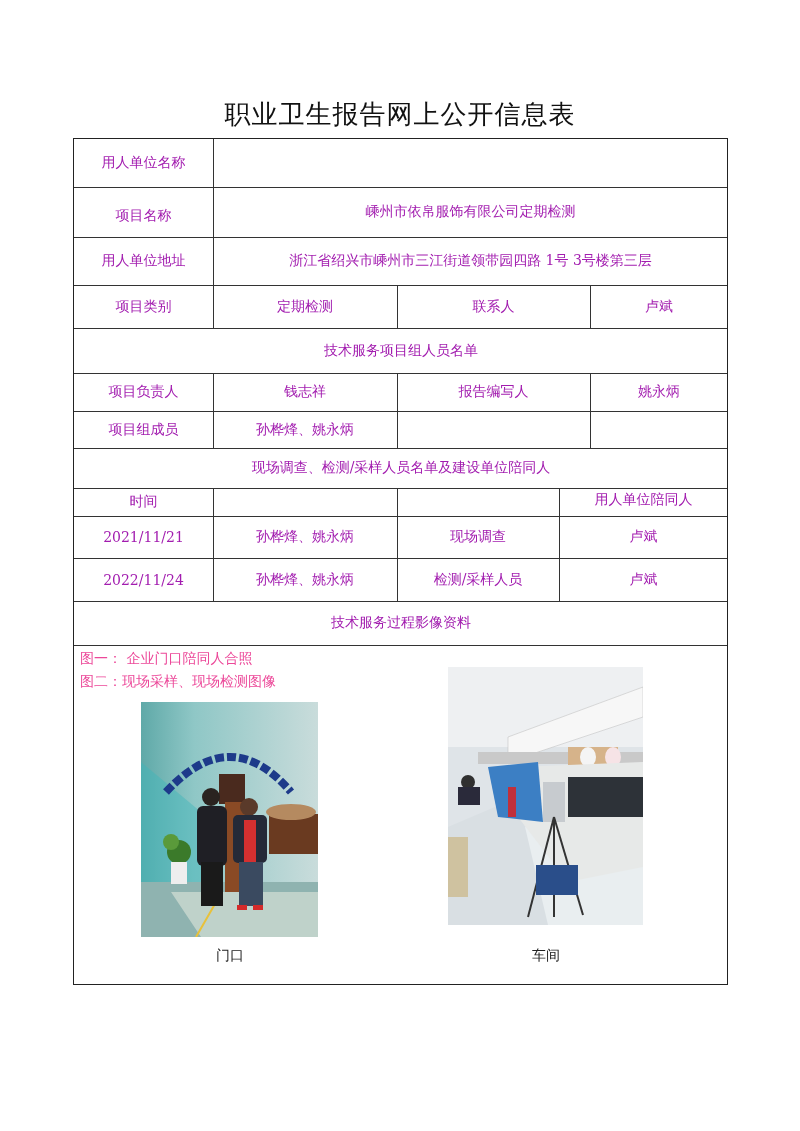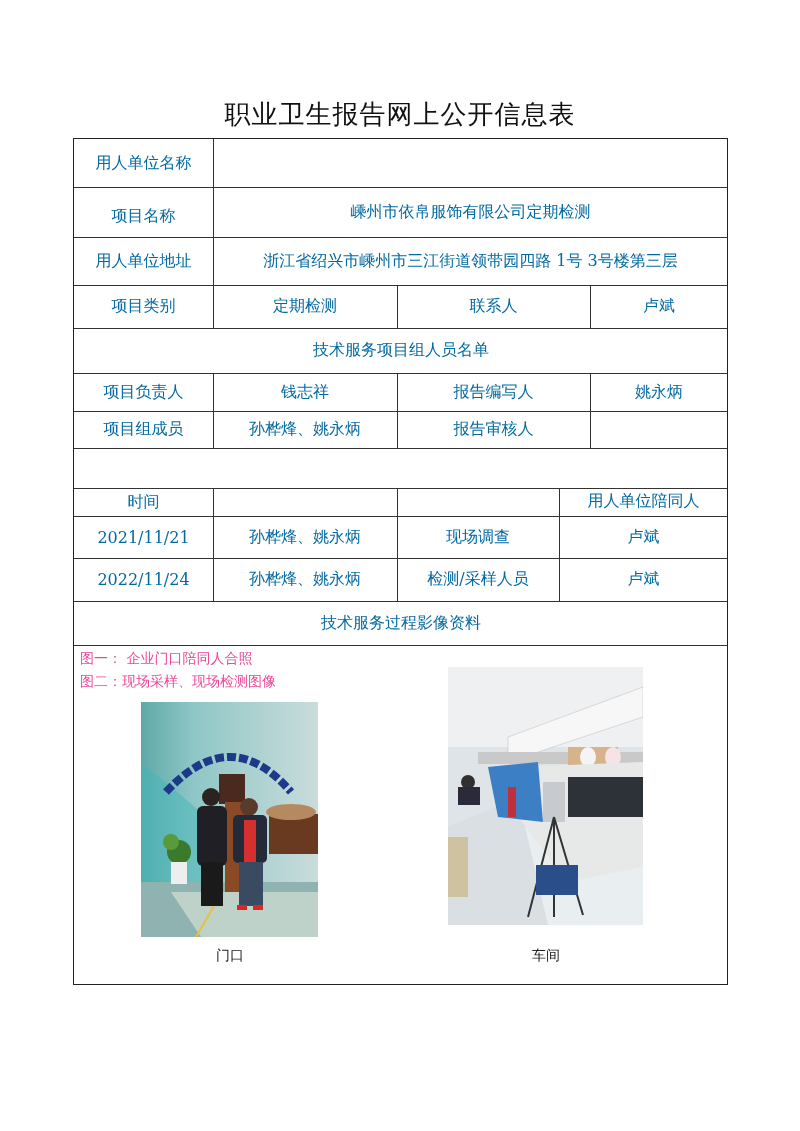--- a/index.html
+++ b/index.html
@@ -1,21 +1,21 @@
 <!DOCTYPE html>
 <html><head>
 <meta charset="utf-8">
 <style>
   html, body { margin: 0; padding: 0; background: #ffffff; }
   body { width: 800px; height: 1131px; position: relative; font-family: "DejaVu Serif", "Liberation Serif", serif; color: #222; overflow: hidden; }
   .title { position: absolute; left: 0; width: 800px; top: 97px; text-align: center; font-size: 26px; font-weight: normal; letter-spacing: 1px; color: #111; }
   .tbl { position: absolute; left: 73px; top: 138px; width: 655px; height: 847px; border: 1.5px solid #222; box-sizing: border-box; }
   .hline { position: absolute; left: 0; right: 0; height: 0; border-top: 1.5px solid #333; }
   .vline { position: absolute; width: 0; border-left: 1.5px solid #333; }
-  .cell { position: absolute; display: flex; align-items: center; justify-content: center; font-size: 16px; color: #0369a1; text-align: center; white-space: nowrap; }
+  .cell { position: absolute; display: flex; align-items: center; justify-content: center; font-size: 14px; color: #a21caf; text-align: center; white-space: nowrap; }
   .cell.top { align-items: flex-start; padding-top: 3px; box-sizing: border-box; }
   .cell.low { align-items: flex-end; padding-bottom: 3px; box-sizing: border-box; }
   .caption-line { position: absolute; left: 6px; font-size: 14px; color: #ec4899; white-space: nowrap; }
   .photo { position: absolute; overflow: hidden; }
   .photo-label { position: absolute; font-size: 14px; text-align: center; width: 80px; }
 </style>
 </head>
 <body>
 
 <div class="title">职业卫生报告网上公开信息表</div>
@@ -58,22 +58,22 @@
   <div class="cell" style="left:323px; top:146px; width:193px; height:43px">联系人</div>
   <div class="cell" style="left:516px; top:146px; width:138px; height:43px">卢斌</div>
 
   <div class="cell" style="left:0; top:189px; width:654px; height:45px">技术服务项目组人员名单</div>
   <div class="cell" style="left:0; top:234px; width:139px; height:38px">项目负责人</div>
   <div class="cell" style="left:139px; top:234px; width:184px; height:38px">钱志祥</div>
   <div class="cell" style="left:323px; top:234px; width:193px; height:38px">报告编写人</div>
   <div class="cell" style="left:516px; top:234px; width:138px; height:38px">姚永炳</div>
   <div class="cell" style="left:0; top:272px; width:139px; height:37px">项目组成员</div>
   <div class="cell" style="left:139px; top:272px; width:184px; height:37px">孙桦烽、姚永炳</div>
-  <div class="cell" style="left:323px; top:272px; width:193px; height:37px">报告审核人</div>
 
+  <div class="cell" style="left:0; top:309px; width:654px; height:40px">现场调查、检测/采样人员名单及建设单位陪同人</div>
   <div class="cell" style="left:0; top:349px; width:139px; height:28px">时间</div>
   <div class="cell top" style="left:485px; top:349px; width:169px; height:28px">用人单位陪同人</div>
 
   <div class="cell" style="left:0; top:377px; width:139px; height:42px">2021/11/21</div>
   <div class="cell" style="left:139px; top:377px; width:184px; height:42px">孙桦烽、姚永炳</div>
   <div class="cell" style="left:323px; top:377px; width:162px; height:42px">现场调查</div>
   <div class="cell" style="left:485px; top:377px; width:169px; height:42px">卢斌</div>
 
   <div class="cell" style="left:0; top:419px; width:139px; height:43px">2022/11/24</div>
   <div class="cell" style="left:139px; top:419px; width:184px; height:43px">孙桦烽、姚永炳</div>

